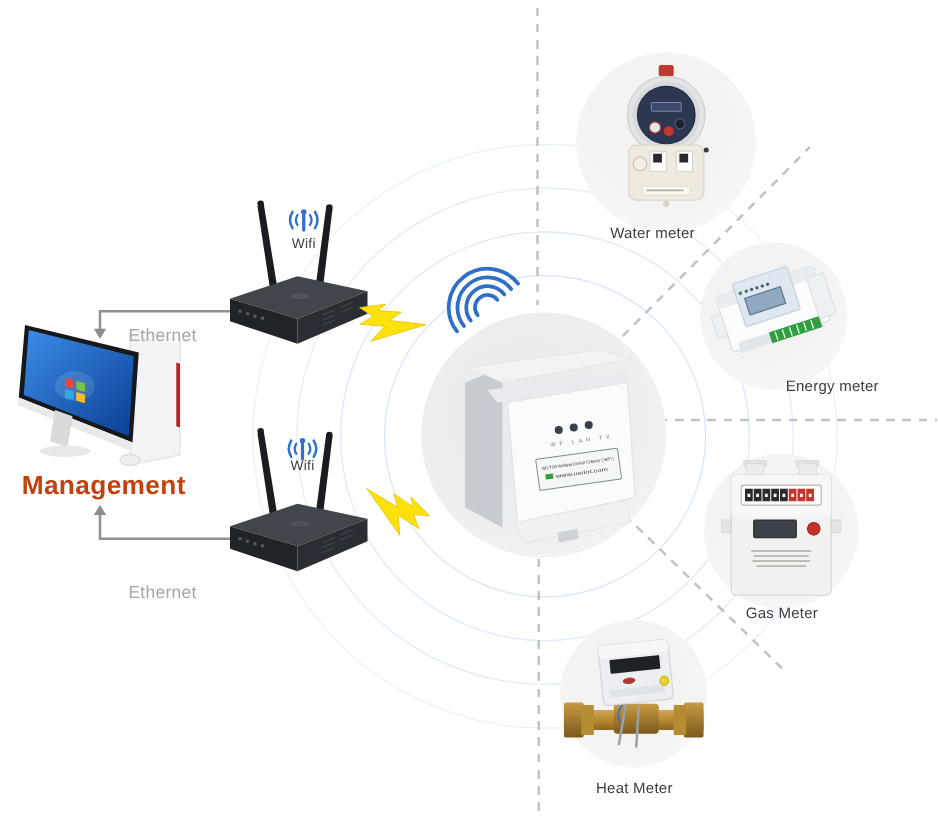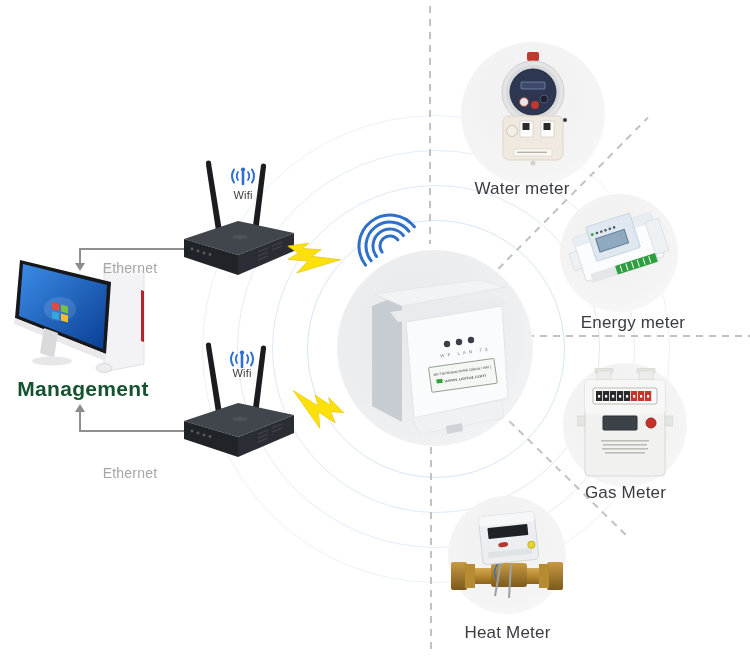--- a/index.html
+++ b/index.html
@@ -12,22 +12,22 @@
   .dash-h{position:absolute;height:1.5px;
           background:repeating-linear-gradient(to right,#c2c2c2 0 7px,transparent 7px 13px);}
   .dash-v{position:absolute;width:1.5px;
           background:repeating-linear-gradient(to bottom,#c2c2c2 0 7px,transparent 7px 13px);}
   .diag{transform-origin:left center;}
   
   .pcircle{position:absolute;border-radius:50%;
            background:radial-gradient(circle at 45% 40%, #f0f0f1 0%, #f4f4f5 60%, #fafafb 100%);}
   .pcircle.center{background:radial-gradient(circle at 42% 42%, #e8e9eb 0%, #edeef0 55%, #f7f8f9 100%);}
   
-  .lbl{position:absolute;text-align:center;color:#3b3b44;font-size:17px;letter-spacing:.2px;}
-  .lbl-mgmt{font-size:21px;font-weight:600;color:#14532d;letter-spacing:.3px;}
+  .lbl{position:absolute;text-align:center;color:#3b3b44;font-size:12px;letter-spacing:.2px;}
+  .lbl-mgmt{font-size:21px;font-weight:600;color:#c2410c;letter-spacing:.3px;}
   .lbl-eth{font-size:14px;color:#a6a6a6;margin-top:32px;}
   .lbl-wifi{font-size:11px;color:#3c3c3f;}
   
   .line-h{position:absolute;height:0;border-top:2px solid #8f8f8f;}
   .line-v{position:absolute;width:0;border-left:2px solid #8f8f8f;}
   .arr-down{position:absolute;width:0;height:0;border-left:5px solid transparent;
             border-right:5px solid transparent;border-top:8px solid #8d8d8d;}
   .arr-up{position:absolute;width:0;height:0;border-left:5px solid transparent;
           border-right:5px solid transparent;border-bottom:8px solid #8d8d8d;}
   svg{display:block;}
@@ -209,21 +209,21 @@
       <rect x="30" y="8" width="56" height="48" rx="4" fill="#eceef1" stroke="#d2d6da"></rect>
       <rect x="30" y="8" width="56" height="10" rx="4" fill="#f6f7f8"></rect>
       <rect x="38" y="20" width="40" height="11" rx="1" fill="#1e2126"></rect>
       <ellipse cx="52" cy="38" rx="5" ry="2.5" fill="#b23a30"></ellipse>
       <rect x="36" y="44" width="44" height="6" fill="#dfe3e6"></rect>
       <circle cx="80" cy="41" r="3.5" fill="#e6d32b" stroke="#c9b51e"></circle>
     </g>
   </svg>
 
   <div class="lbl" style="left:452px;top:179px;width:140px;">Water meter</div>
-  <div class="lbl" style="left:563px;top:313px;width:140px;">Energy meter</div>
+  <div class="lbl" style="left:563px;top:302px;width:140px;text-align:right;">Energy meter</div>
   <div class="lbl" style="left:558px;top:483px;width:135px;">Gas Meter</div>
   <div class="lbl" style="left:440px;top:623px;width:135px;">Heat Meter</div>
 
   <svg class="abs" style="left:180px;top:150px;" width="118" height="134" viewBox="0 0 118 132">
       <use href="#router-sym"></use>
     </svg>
   <svg class="abs" style="left:180px;top:332px;" width="118" height="134" viewBox="0 0 118 132">
       <use href="#router-sym"></use>
     </svg>
 

